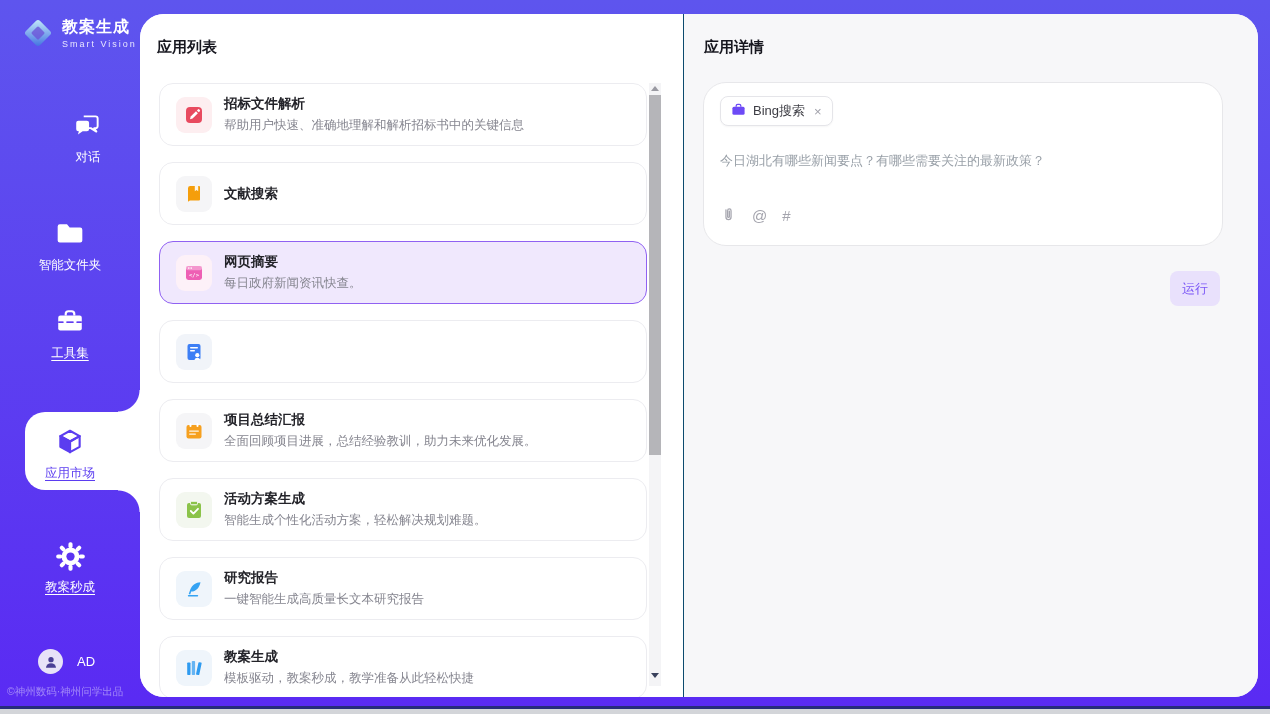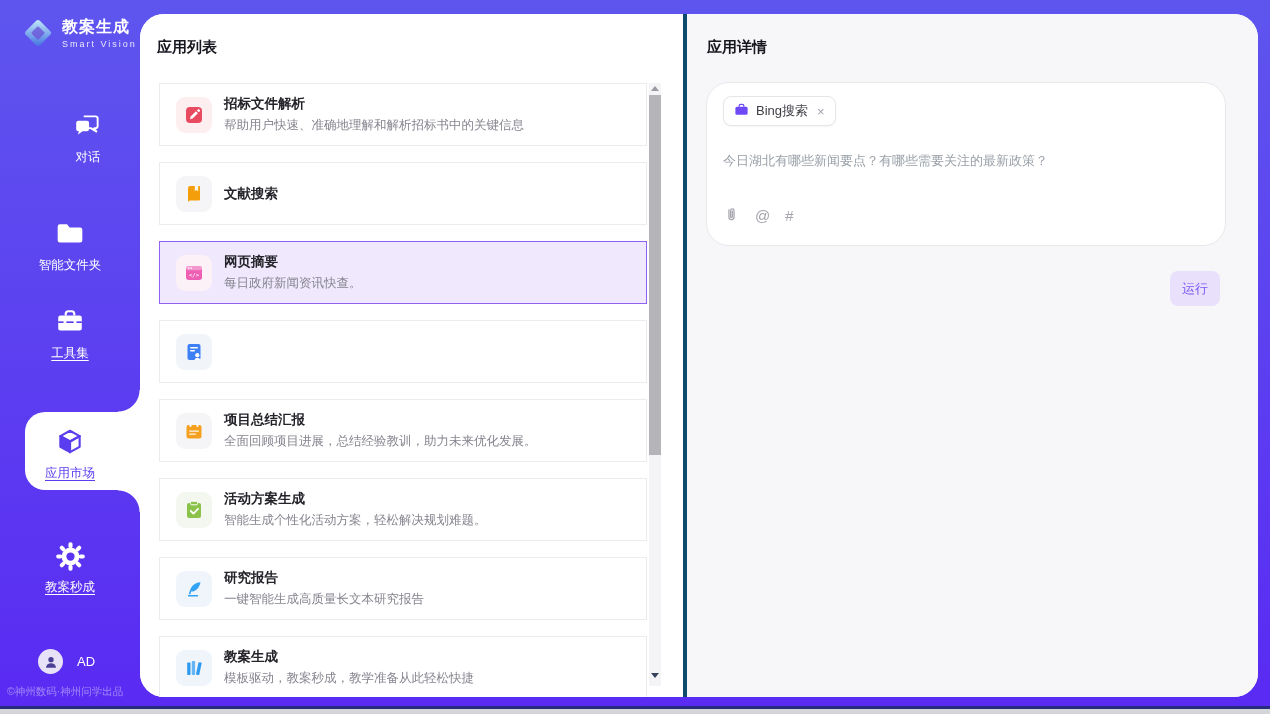--- a/index.html
+++ b/index.html
@@ -45,21 +45,21 @@
     border-radius:24px; overflow:hidden; display:flex; background:#fff;text-decoration:underline; }
 
   .panel-title { position:absolute; top:24px; font-size:15px; font-weight:700;
     color:#17171f; }
 
   
   .list-panel { position:relative; width:543px; height:100%; background:#fff; }
   .list-panel .panel-title { left:17px; }
   .cards { position:absolute; left:19px; top:69px; width:488px;
     display:flex; flex-direction:column; gap:16px; }
-  .app-card { height:63px; background:#fff; border:1px solid #ececf0; border-radius:0;
+  .app-card { height:63px; background:#fff; border:1px solid #ececf0; border-radius:14px;
     display:flex; align-items:center; padding:0 16px; gap:12px; cursor:pointer; flex:none; }
   .app-card.selected { background:#f0e8fd; border:1px solid #9061f2; }
   .app-icon { width:36px; height:36px; border-radius:9px; flex:none;
     display:flex; align-items:center; justify-content:center; }
   .app-texts { display:flex; flex-direction:column; gap:4px; min-width:0; }
   .app-title { font-size:13.5px; font-weight:700; color:#232329; }
   .app-desc { font-size:12.5px; color:#85858f; white-space:nowrap; }
 
   
   .scrollbar { position:absolute; left:509px; top:69px; width:12px; height:603px;
@@ -68,21 +68,21 @@
     border-left:4px solid transparent; border-right:4px solid transparent;
     border-bottom:5px solid #9a9aa2; }
   .sb-thumb { position:absolute; top:12px; left:0; width:12px; height:360px;
     background:#b5b5b9; }
   .sb-down { position:absolute; top:590px; left:2px; width:0; height:0;
     border-left:4px solid transparent; border-right:4px solid transparent;
     border-top:5px solid #39415c; }
 
   
   .detail-panel { position:relative; flex:1; height:100%; background:#f7f7f9;
-    border-left:4px solid #0c4a6e; }
+    border-left:1px solid #0c4a6e; }
   .detail-panel .panel-title { left:20px; }
   .composer { position:absolute; left:19px; top:68px; width:520px; height:164px;
     background:#fff; border:1px solid #e7e7ea; border-radius:23px; }
   .tag { position:absolute; left:16px; top:13px; height:30px; display:inline-flex;
     align-items:center; gap:7px; padding:0 10px; background:#fff;
     border:1px solid #e5e5e9; border-radius:8px; box-shadow:0 1px 2px rgba(0,0,0,0.04);
     cursor:pointer; }
   .tag-label { font-size:13px; color:#3c3c43; }
   .tag-close { font-size:13px; color:#a1a1aa; margin-left:2px; cursor:pointer; }
   .query { position:absolute; left:16px; top:69px; right:16px;

